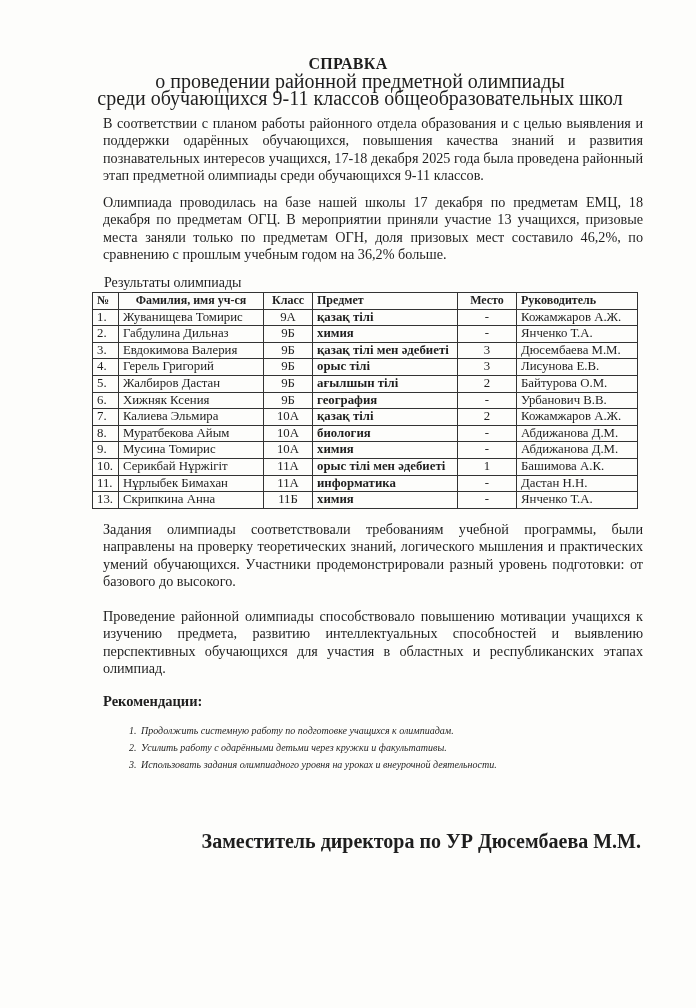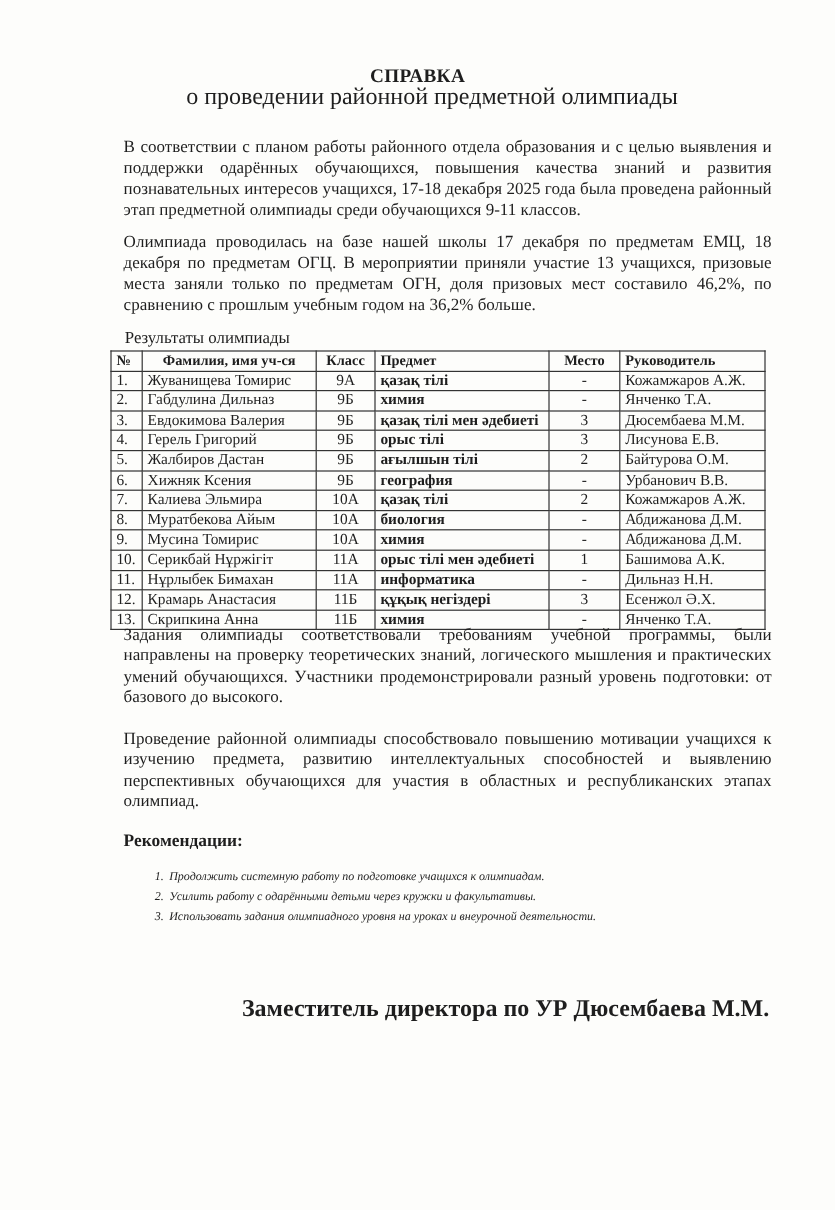--- a/index.html
+++ b/index.html
@@ -46,20 +46,21 @@
     font-weight: bold; font-size: 20px; line-height: 17.5px;
   }
 </style>
 </head>
 <body>
 
 <div class="page">
   <div class="title-block">
     <div class="title">СПРАВКА</div>
     <div class="subtitle">о проведении районной предметной олимпиады</div>
+    <div class="subtitle">среди обучающихся 9-11 классов общеобразовательных школ</div>
   </div>
 
   <div class="para p1">В соответствии с планом работы районного отдела образования и с целью выявления и поддержки одарённых обучающихся, повышения качества знаний и развития познавательных интересов учащихся, 17-18 декабря 2025 года была проведена районный этап предметной олимпиады среди обучающихся 9-11 классов.</div>
   <div class="para p2">Олимпиада проводилась на базе нашей школы 17 декабря по предметам ЕМЦ, 18 декабря по предметам ОГЦ. В мероприятии приняли участие 13 учащихся, призовые места заняли только по предметам ОГН, доля призовых мест составило 46,2%, по сравнению с прошлым учебным годом на 36,2% больше.</div>
 
   <div class="table-caption">Результаты олимпиады</div>
 
   <table class="results">
     <thead>
       <tr>
@@ -151,29 +152,21 @@
         <td class="c-subj">орыс тілі мен әдебиеті</td>
         <td class="c-place">1</td>
         <td class="c-lead">Башимова А.К.</td>
       </tr>
       <tr>
         <td class="c-no">11.</td>
         <td class="c-name">Нұрлыбек Бимахан</td>
         <td class="c-class">11А</td>
         <td class="c-subj">информатика</td>
         <td class="c-place">-</td>
-        <td class="c-lead">Дильназ Н.Н.</td>
-      </tr>
-      <tr>
-        <td class="c-no">12.</td>
-        <td class="c-name">Крамарь Анастасия</td>
-        <td class="c-class">11Б</td>
-        <td class="c-subj">құқық негіздері</td>
-        <td class="c-place">3</td>
-        <td class="c-lead">Есенжол Ә.Х.</td>
+        <td class="c-lead">Дастан Н.Н.</td>
       </tr>
       <tr>
         <td class="c-no">13.</td>
         <td class="c-name">Скрипкина Анна</td>
         <td class="c-class">11Б</td>
         <td class="c-subj">химия</td>
         <td class="c-place">-</td>
         <td class="c-lead">Янченко Т.А.</td>
       </tr>
     </tbody>

